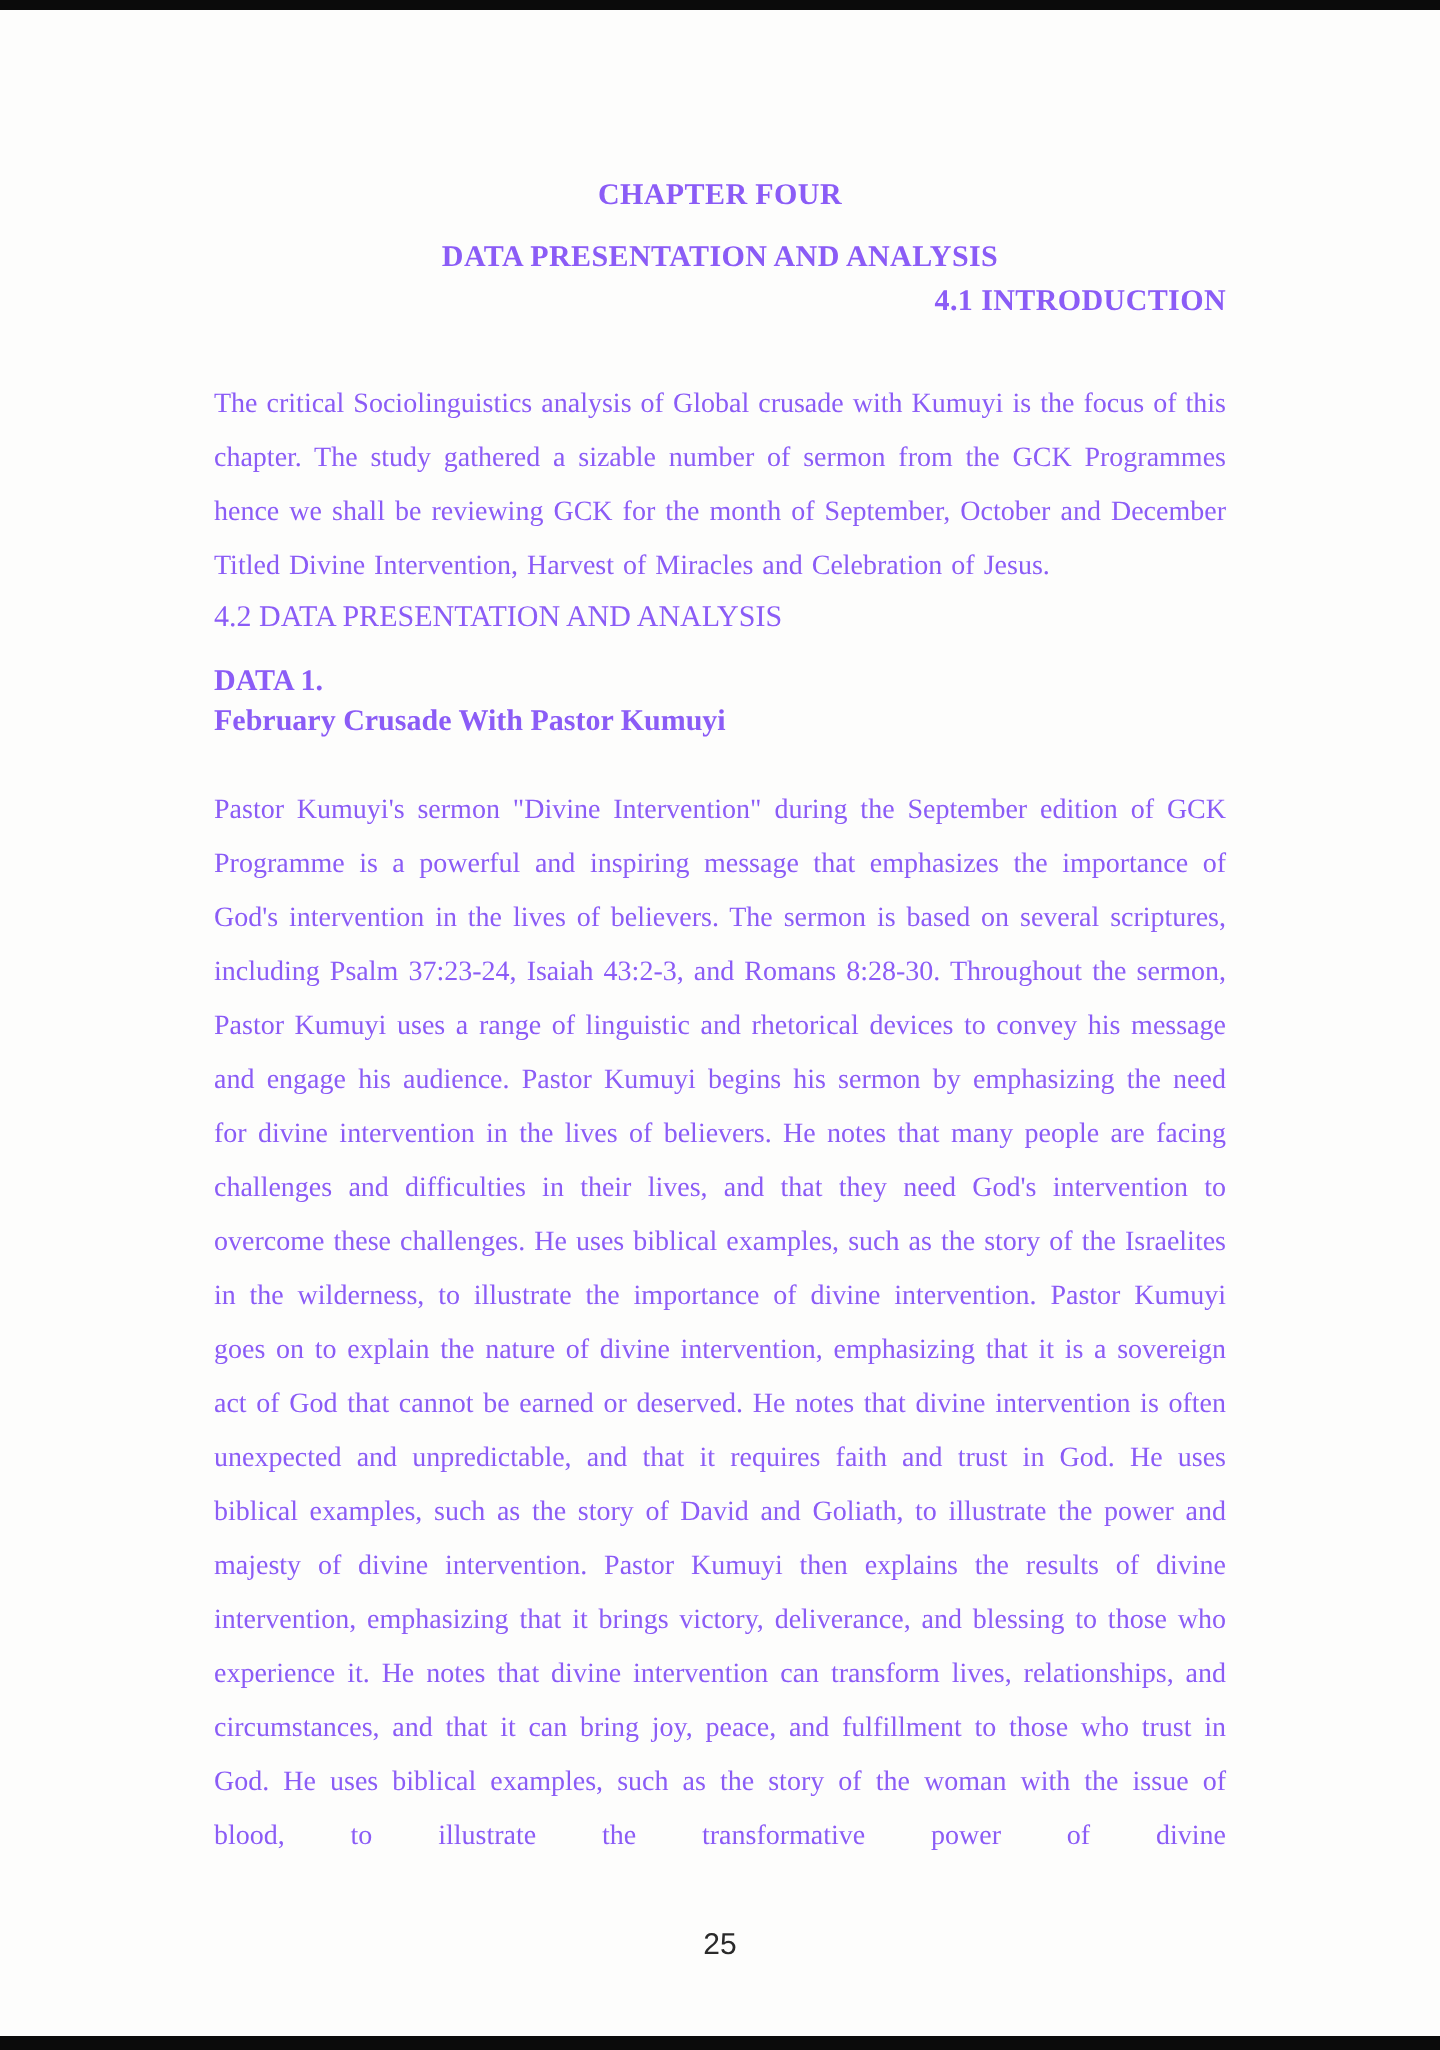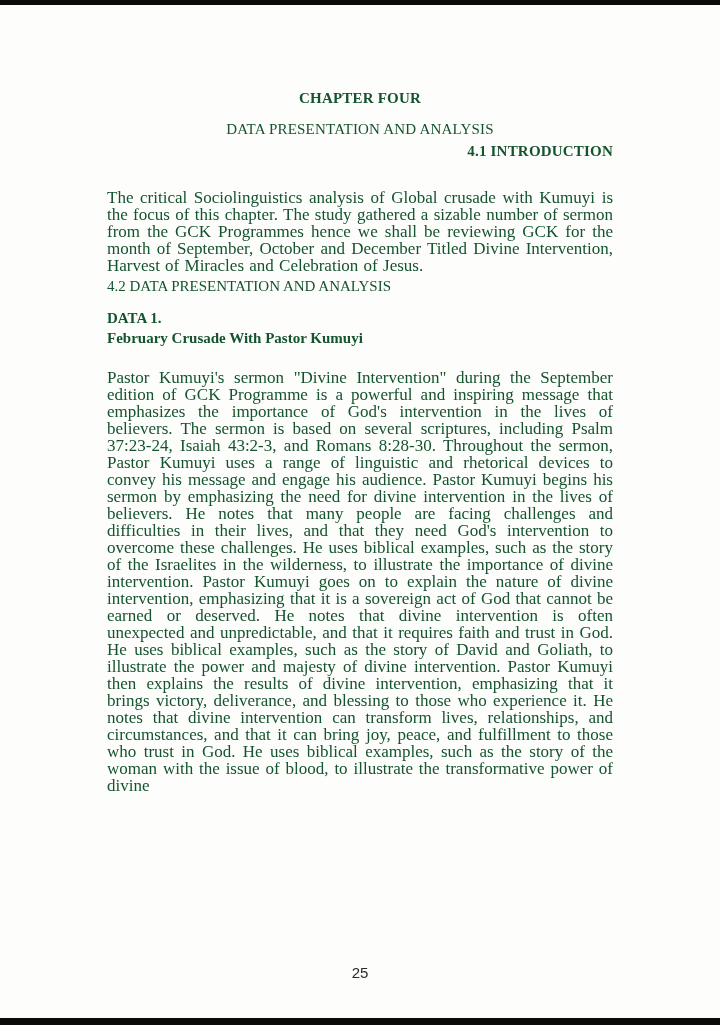--- a/index.html
+++ b/index.html
@@ -25,49 +25,49 @@
     position: absolute;
     bottom: 0; left: 0;
     width: 100%; height: 7px;
     background: #0b0b0b;
   }
   .content {
     position: absolute;
     top: 0; left: 107px;
     width: 506px;
     padding-top: 90px;
-    color: #14532d;
+    color: #8b5cf6;
   }
   .chapter-title {
     font-size: 15px;
     font-weight: bold;
     text-align: center;
     letter-spacing: 0.2px;
     line-height: 17px;
   }
   .chapter-subtitle {
     font-size: 15px;
-    font-weight: normal;
+    font-weight: bold;
     text-align: center;
     letter-spacing: 0.2px;
     line-height: 17px;
     margin-top: 14px;
   }
   .section-heading {
     font-size: 15px;
     font-weight: bold;
     text-align: right;
     letter-spacing: 0.2px;
     line-height: 17px;
     margin-top: 5px;
   }
   .body-paragraph {
     margin-top: 29px;
-    font-size: 17px;
-    line-height: 17px;
+    font-size: 14px;
+    line-height: 27px;
     text-align: justify;
     word-spacing: 1px;
   }
   .section-heading-flow {
     font-size: 15px;
     font-weight: normal;
     line-height: 25.4px;
     margin-top: 0;
   }
   .data-block {

